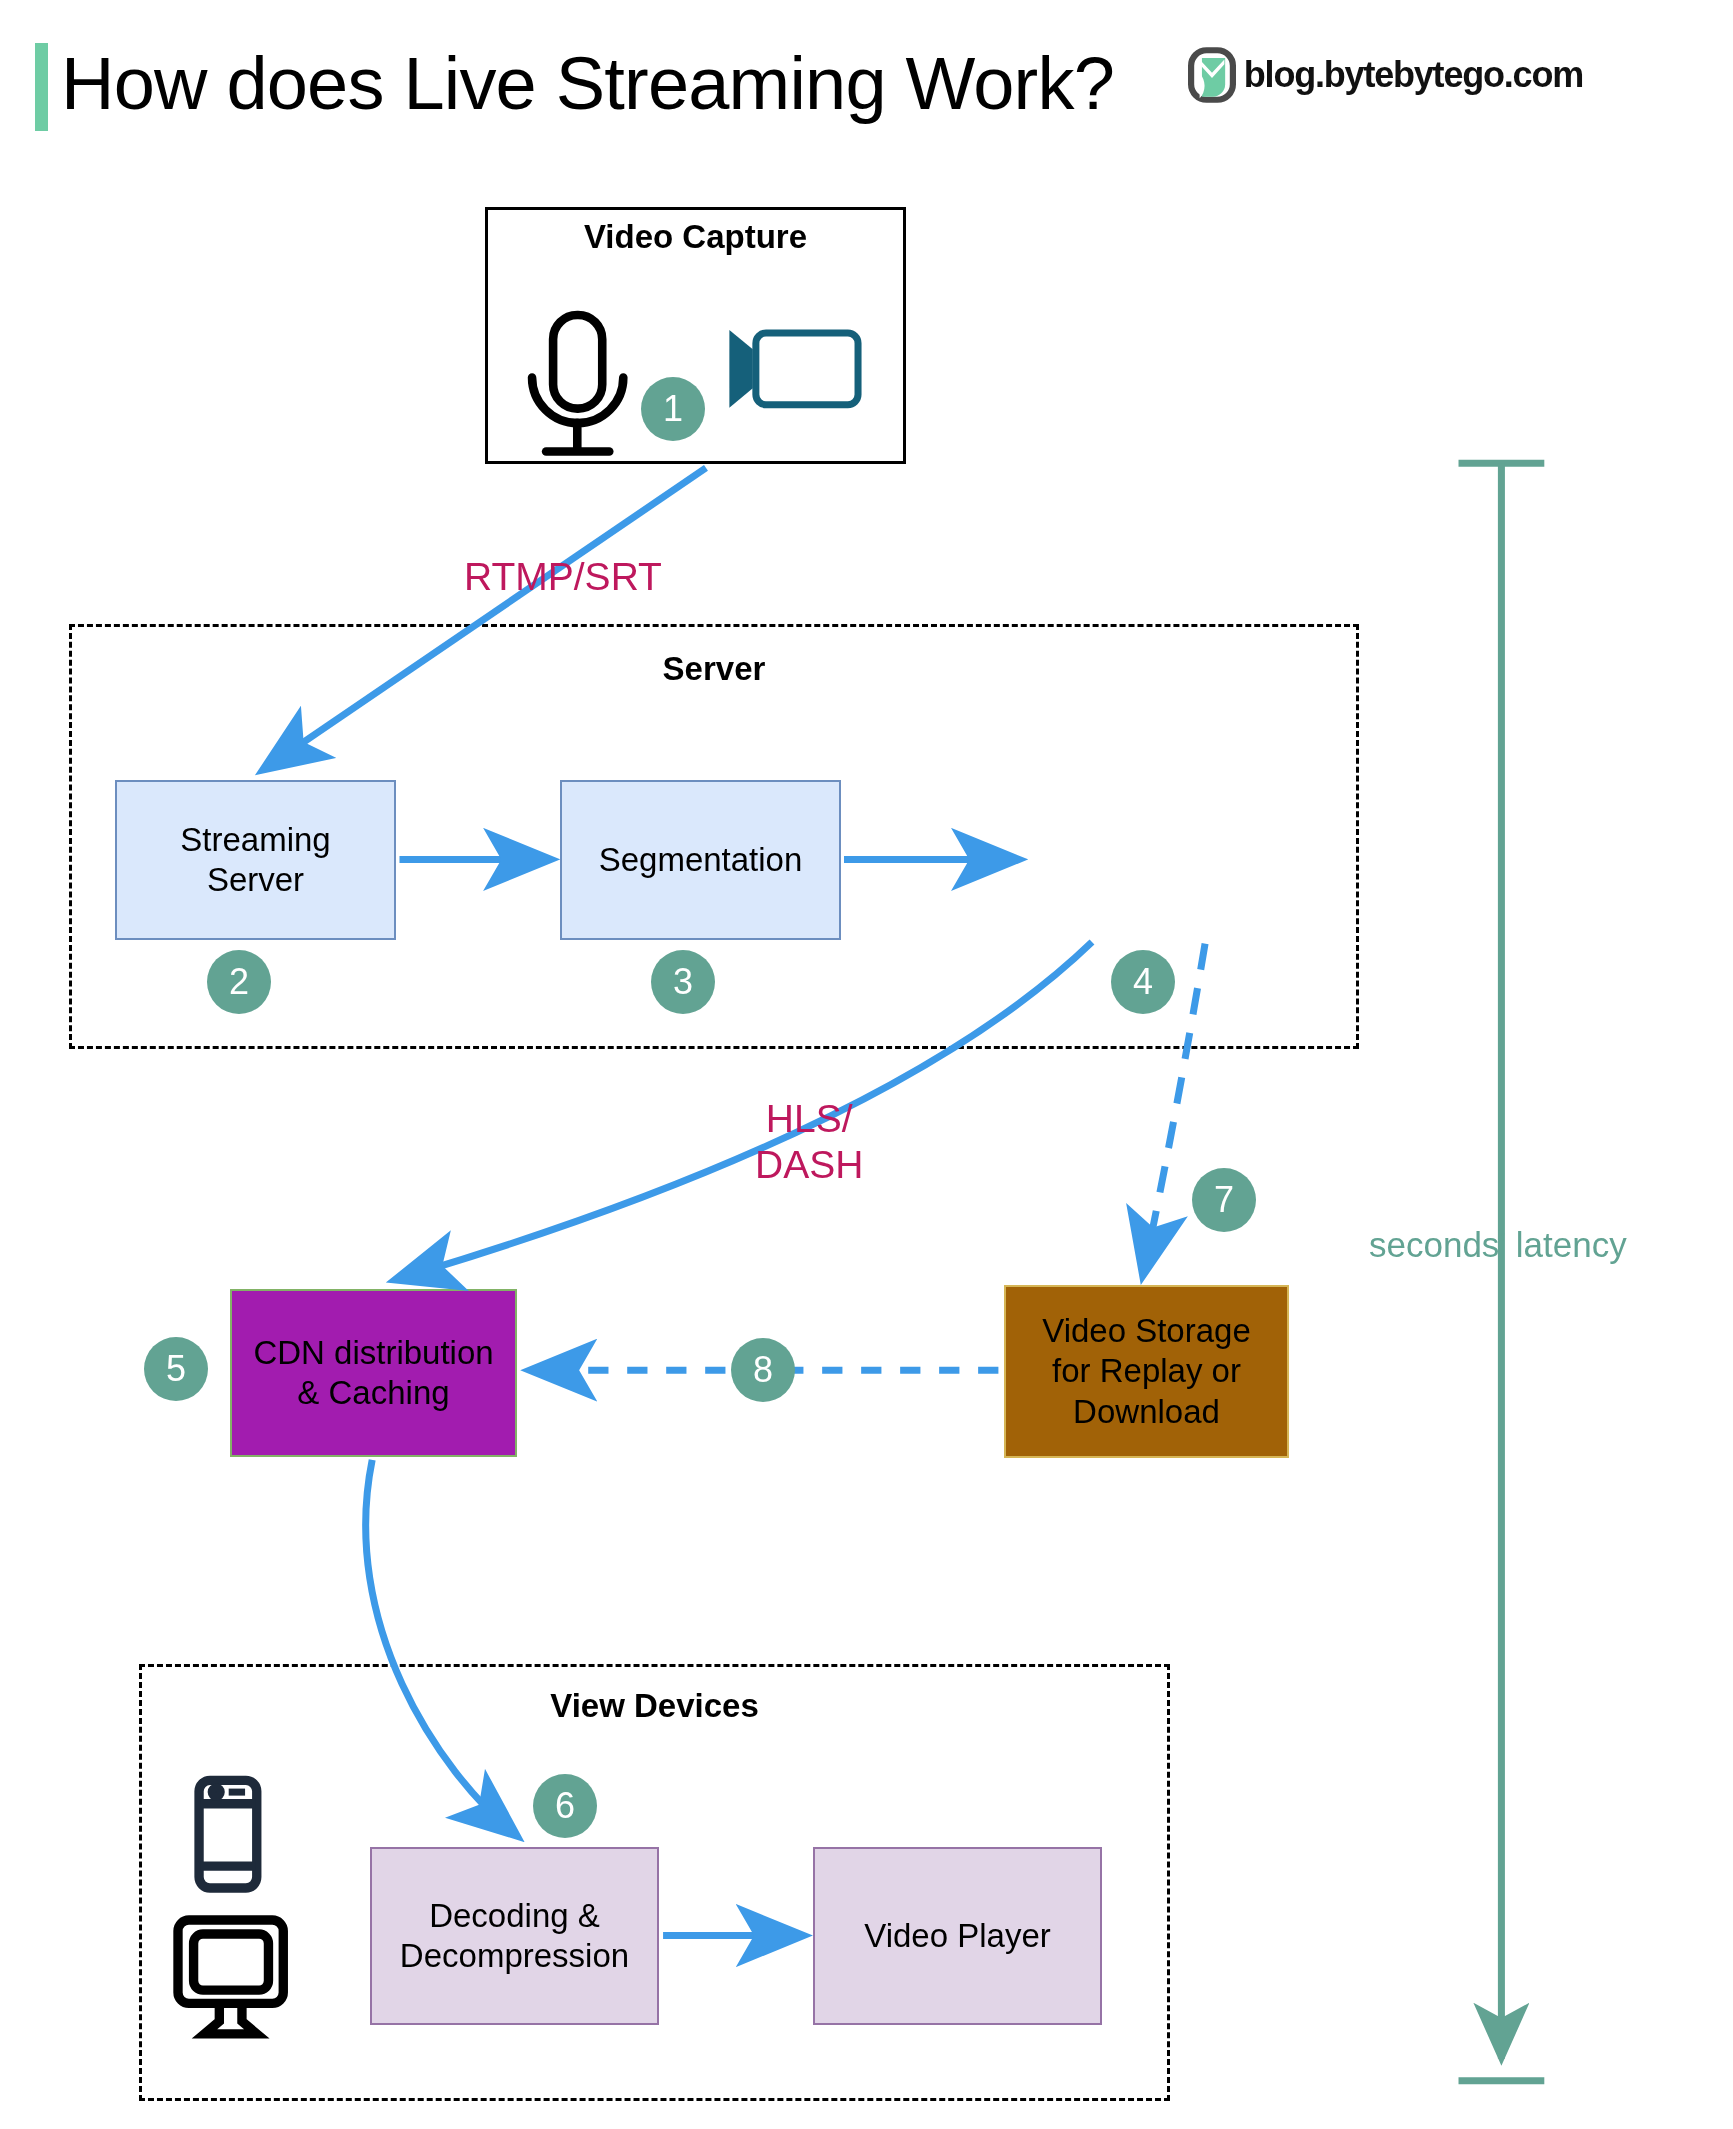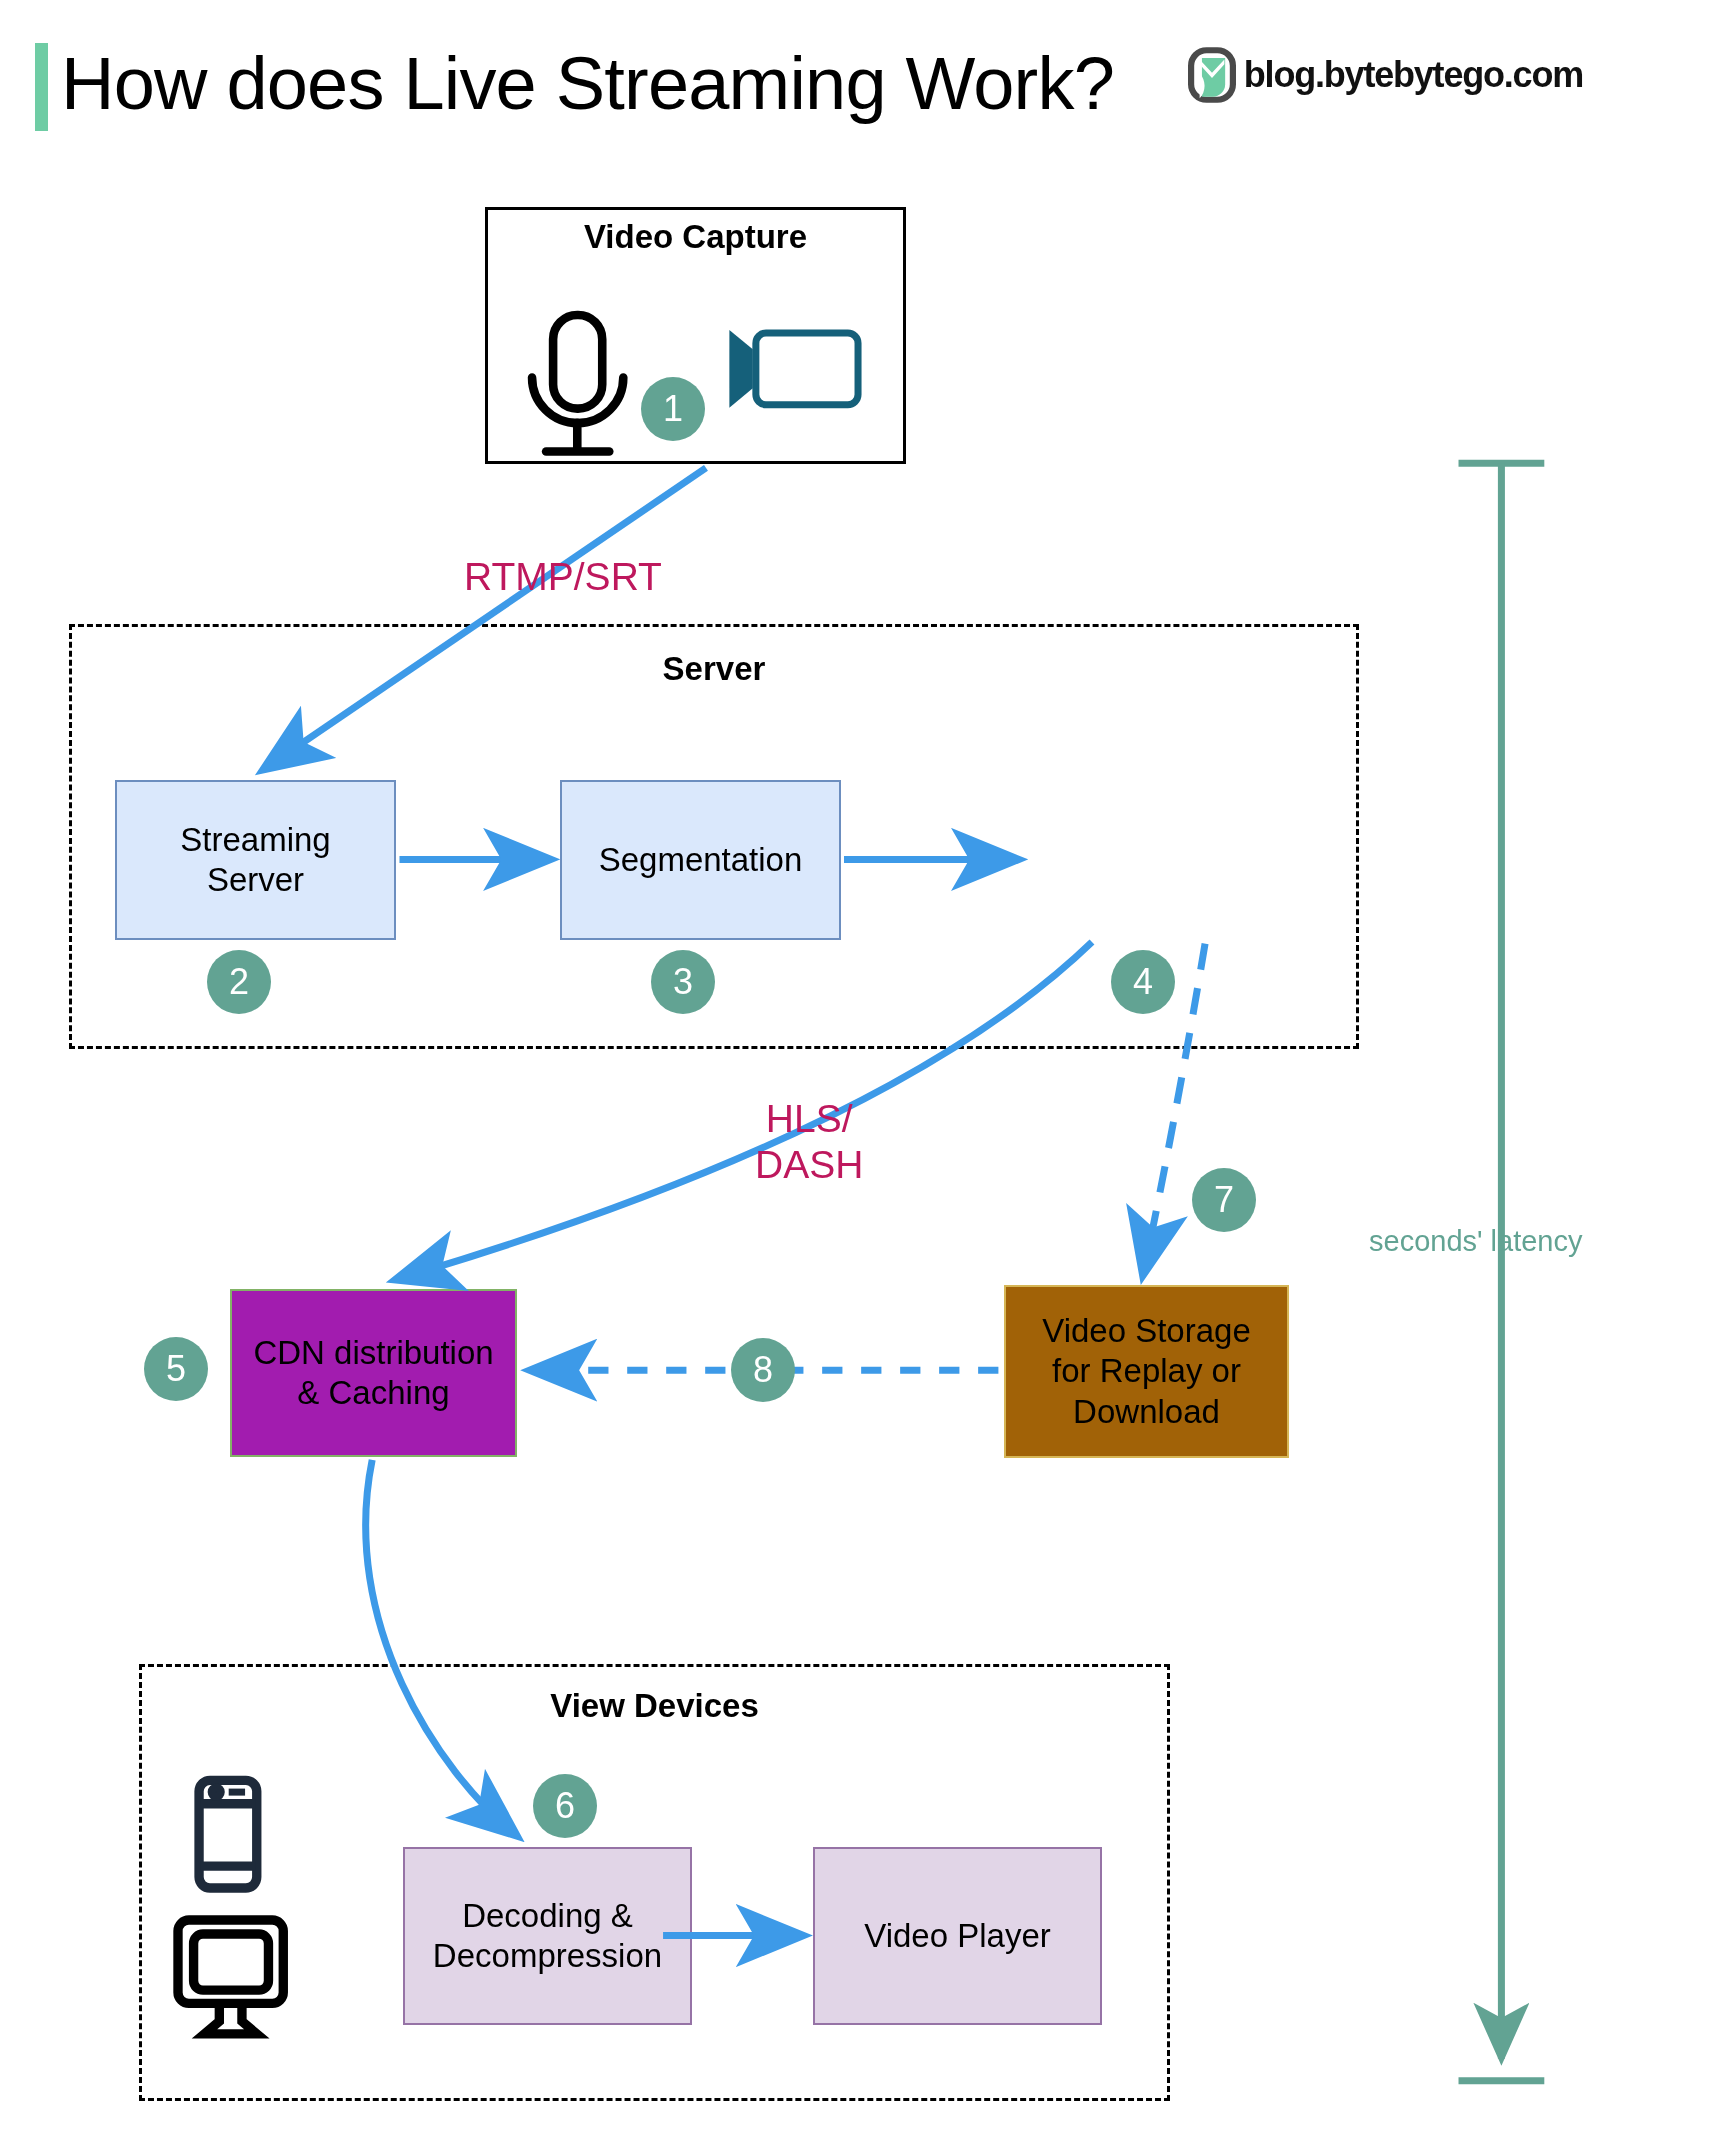--- a/index.html
+++ b/index.html
@@ -51,21 +51,21 @@
     background: #62a393; color: #fff; display: flex; align-items: center;
     justify-content: center; font-size: 36px; font-weight: 400;
   }
 
   
   .edge-label {
     position: absolute; color: #be185d; font-size: 39px;
     white-space: nowrap; line-height: 1.18; text-align: center;
   }
   #latency-label {
-    position: absolute; color: #62a393; font-size: 29px; white-space: nowrap;
+    position: absolute; color: #62a393; font-size: 35px; white-space: nowrap;
   }
 
   
   #edges { position: absolute; left: 0; top: 0; width: 1734px; height: 2129px; pointer-events: none; }
   #icons { position: absolute; left: 0; top: 0; width: 1734px; height: 2129px; pointer-events: none; }
 </style>
 </head>
 <body>
 
 <div id="stage">
@@ -112,21 +112,21 @@
     <div>
       <div>Video Storage</div>
       <div>for Replay or</div>
       <div>Download</div>
     </div>
   </div>
 
   <div class="dashed-group" style="left:139px; top:1664px; width:1031px; height:437px;"></div>
   <div class="group-title" style="left:139px; top:1687px; width:1031px;">View Devices</div>
 
-  <div class="box box-purple" style="left:370px; top:1847px; width:289px; height:178px;margin-left:33px;">
+  <div class="box box-purple" style="left:370px; top:1847px; width:289px; height:178px;">
     <div>
       <div>Decoding &amp;</div>
       <div>Decompression</div>
     </div>
   </div>
 
   <div class="box box-purple" style="left:813px; top:1847px; width:289px; height:178px;">
     <div>Video Player</div>
   </div>
 

